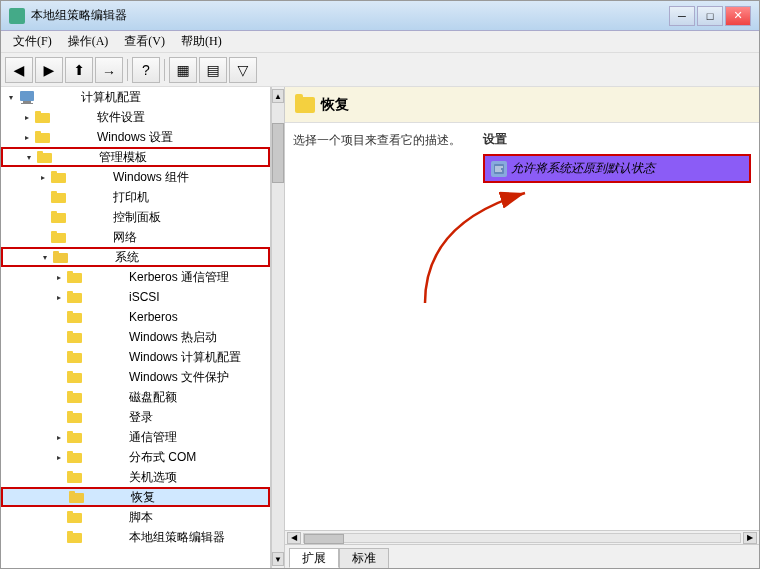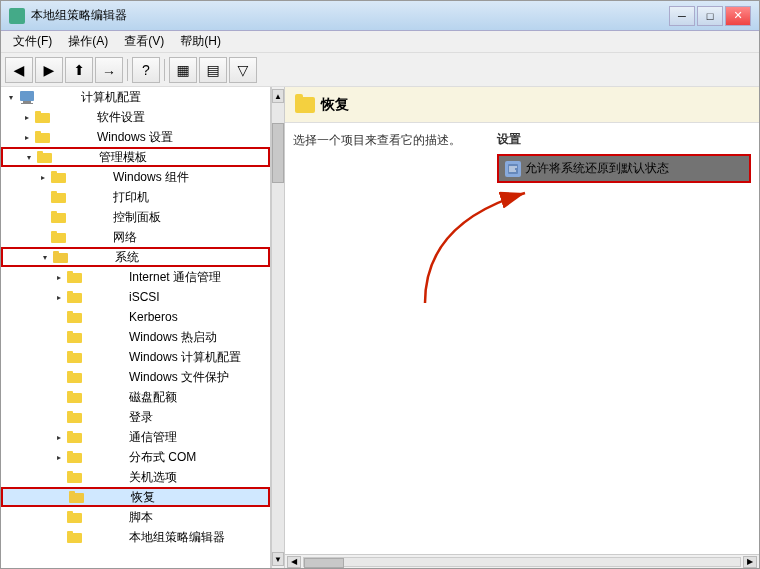--- a/index.html
+++ b/index.html
@@ -73,20 +73,21 @@
     }
 
     
     .menu-bar {
       height: 22px;
       background: #f0f0f0;
       display: flex;
       align-items: center;
       padding: 0 4px;
       border-bottom: 1px solid #ddd;
+      font-family: Liberation Serif, serif;
     }
 
     .menu-item {
       padding: 2px 8px;
       cursor: pointer;
       font-size: 12px;
     }
 
     
     .toolbar {
@@ -229,21 +230,21 @@
     .right-header-title {
       font-size: 14px;
       font-weight: bold;
       color: #000;
     }
 
     .right-body {
       display: flex;
       flex: 1;
       padding: 8px;
-      gap: 24px;
+      gap: 10px;
       position: relative;
     }
 
     .description-area {
       flex: 1;
       max-width: 180px;
       font-size: 12px;
       color: #333;
       line-height: 1.5;
     }
@@ -260,22 +261,23 @@
       color: #333;
       margin-bottom: 6px;
     }
 
     .settings-item {
       display: flex;
       align-items: flex-end;
       padding: 4px 6px;
       gap: 4px;
       border: 1px solid #e0e0e0;
-      background: #737373;
+      background: #8b5cf6;
       cursor: pointer;
+      font-style: italic;
     }
 
     .settings-item-icon {
       width: 16px;
       height: 16px;
       background: #88aadd;
       border-radius: 2px;
       display: flex;
       align-items: center;
       justify-content: center;
@@ -498,21 +500,21 @@
         <span class="tree-indent"></span>
         <span class="tree-indent"></span>
         <span class="tree-indent"></span>
         <span class="tree-arrow">▸</span>
         <span class="tree-icon">
           <svg width="16" height="14" viewBox="0 0 16 14">
             <rect x="0" y="3" width="15" height="10" fill="#f4d03f" rx="1"></rect>
             <rect x="0" y="1" width="6" height="3" fill="#f4d03f" rx="1"></rect>
           </svg>
         </span>
-        <span class="tree-label">Internet 通信管理</span>
+        <span class="tree-label">Kerberos 通信管理</span>
       </div>
 
       <div class="tree-item">
         <span class="tree-indent"></span>
         <span class="tree-indent"></span>
         <span class="tree-indent"></span>
         <span class="tree-arrow">▸</span>
         <span class="tree-icon">
           <svg width="16" height="14" viewBox="0 0 16 14">
             <rect x="0" y="3" width="15" height="10" fill="#f4d03f" rx="1"></rect>
@@ -738,16 +740,20 @@
       </div>
 
       <div style="height:14px;background:#f0f0f0;border-top:1px solid #ccc;display:flex;align-items:center;padding:0 2px;gap:2px;">
         <div style="width:14px;height:12px;background:#e0e0e0;border:1px solid #bbb;display:flex;align-items:center;justify-content:center;font-size:8px;cursor:pointer;">◀</div>
         <div style="flex:1;height:10px;background:#e8e8e8;border:1px solid #ccc;">
           <div style="width:40px;height:10px;background:#c8c8c8;border:1px solid #aaa;"></div>
         </div>
         <div style="width:14px;height:12px;background:#e0e0e0;border:1px solid #bbb;display:flex;align-items:center;justify-content:center;font-size:8px;cursor:pointer;">▶</div>
       </div>
 
+      <div class="bottom-tabs">
+        <div class="tab active">扩展</div>
+        <div class="tab">标准</div>
+      </div>
     </div>
   </div>
 
 </div>
 
 </body></html>

